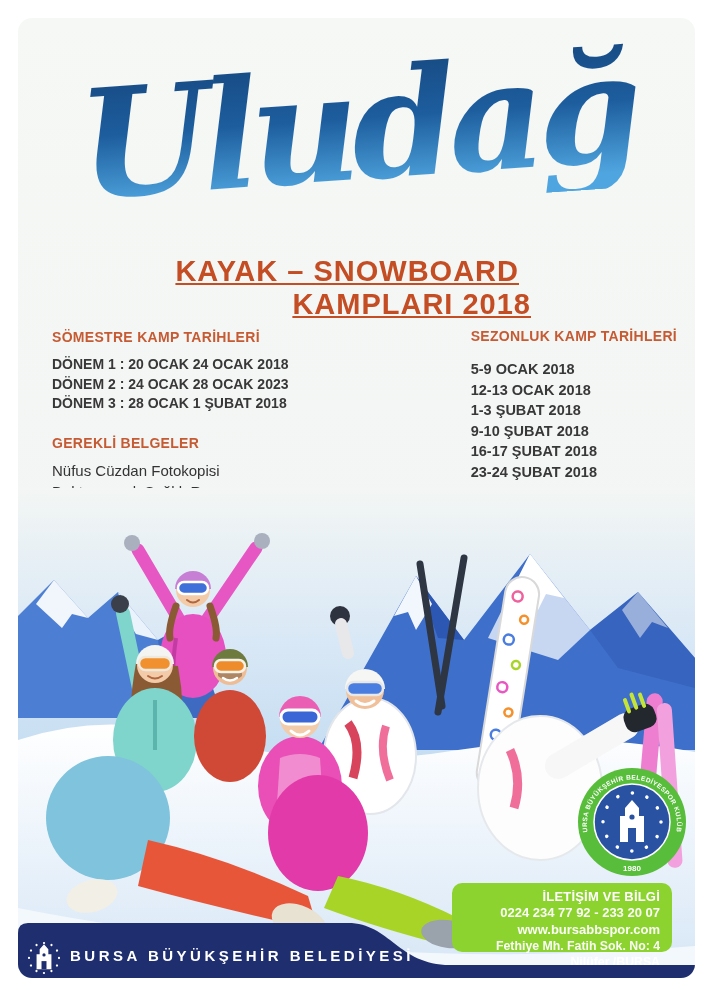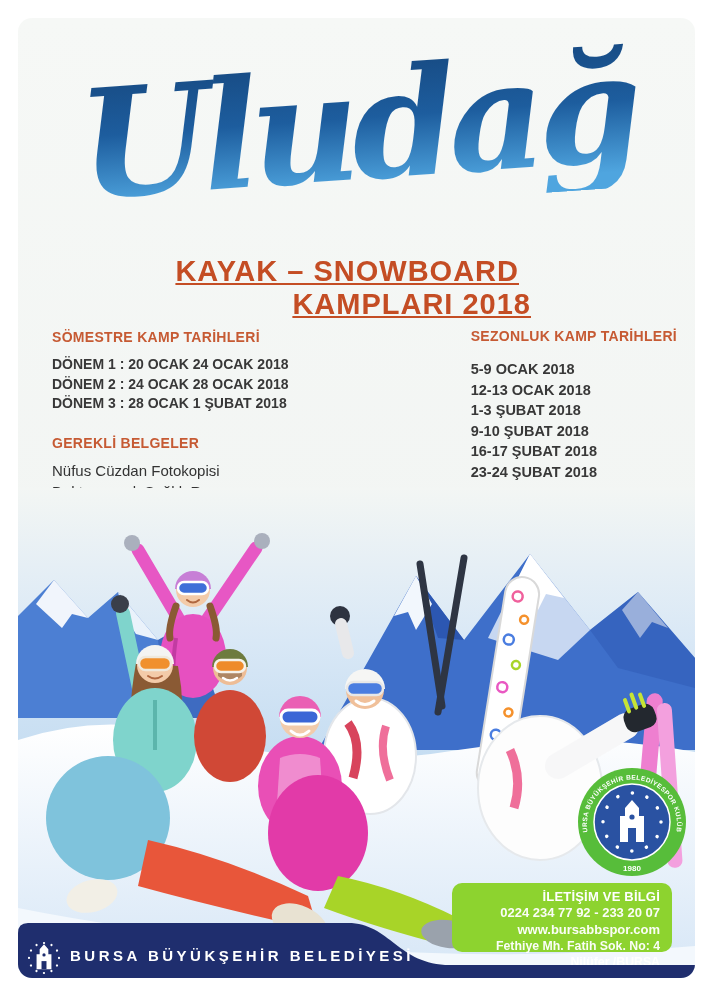--- a/index.html
+++ b/index.html
@@ -57,21 +57,21 @@
   <div class="content">
 
     <h1 class="script-title">Uludağ</h1>
     <p class="sub sub1">KAYAK – SNOWBOARD</p>
     <p class="sub sub2">KAMPLARI 2018</p>
 
     <section class="semester">
       <h2 class="sec-header">SÖMESTRE KAMP TARİHLERİ</h2>
       <ul class="plain-list">
         <li>DÖNEM 1 : 20 OCAK 24 OCAK 2018</li>
-        <li>DÖNEM 2 : 24 OCAK 28 OCAK 2018</li>
+        <li>DÖNEM 2 : 24 OCAK 28 OCAK 2023</li>
         <li>DÖNEM 3 : 28 OCAK 1 ŞUBAT 2018</li>
       </ul>
     </section>
 
     <section class="docs">
       <h2 class="sec-header">GEREKLİ BELGELER</h2>
       <ul class="plain-list">
         <li>Nüfus Cüzdan Fotokopisi</li>
         <li>Doktor onaylı Sağlık Raporu</li>
         <li>Veli izin Belgesi</li>

